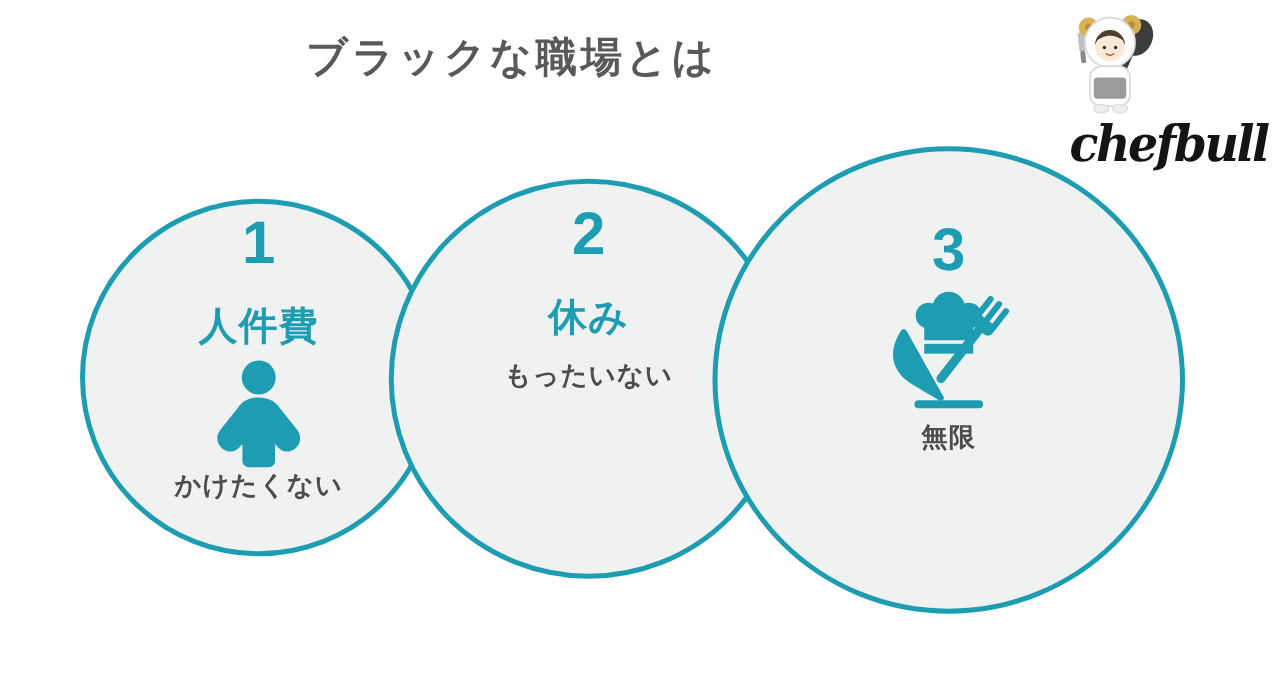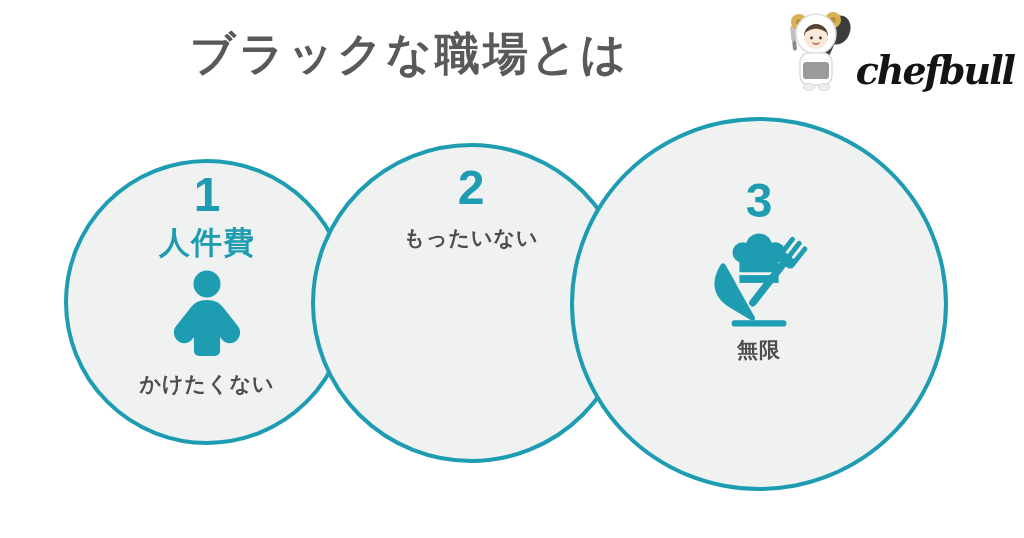--- a/index.html
+++ b/index.html
@@ -7,31 +7,32 @@
     position:relative;
     width:1024px;height:538px;
     background:#ffffff;
     overflow:hidden;
     font-family:"Liberation Sans","DejaVu Sans",sans-serif;
   }
   .page-title{
     position:absolute;
     left:0;top:24px;width:819px;
     text-align:center;
-    font-size:45px;
+    font-size:33px;
     font-weight:800;
     letter-spacing:3px;
     color:#595959;
     margin:0;
   }
   .logo{
     position:absolute;
     top:8px;right:10px;
     display:flex;
-    align-items:flex-end;
+    align-items:flex-start;
+    flex-direction:column;
   }
   .brand-name{
     font-family:"DejaVu Serif","Liberation Serif",serif;
     font-style:italic;
     font-weight:bold;
     font-size:38px;
     color:#141414;
     letter-spacing:-2px;
     margin-left:2px;
     transform:scaleY(1.05);
@@ -54,29 +55,28 @@
     font-size:48px;
     font-weight:800;
     line-height:1.02;
     color:#1E9DB2;
   }
   .item-label{
     font-size:31px;
     font-weight:800;
     letter-spacing:1px;
     color:#1E9DB2;
-    margin-top:2px;
+    margin-top:20px;
   }
   .item-icon{margin-top:6px;line-height:0;}
   .item-caption{
     font-size:21px;
     font-weight:700;
     letter-spacing:1px;
     color:#4D4D4D;
-    margin-top:14px;
   }
   .circle-2 .item-icon{margin-top:3px;}
   .circle-2 .item-caption{margin-top:11px;}
   .circle-3 .item-caption{margin-top:8px;text-align:center;}
 </style>
 </head>
 <body>
 
 <div class="canvas">
 
@@ -125,20 +125,21 @@
       <svg width="94" height="86" viewBox="0 0 100 92">
         <circle cx="50" cy="15" r="14.5" fill="#1E9DB2"></circle>
         <path fill="#1E9DB2" d="M50 32 C 58 32 64 35 68 41 L 83 60 C 87 65 86 72 81 76 C 76 80 69 79 65 73 L 64 72 L 64 86 C 64 90 61 92 57 92 L 43 92 C 39 92 36 90 36 86 L 36 72 L 35 73 C 31 79 24 80 19 76 C 14 72 13 65 17 60 L 32 41 C 36 35 42 32 50 32 Z"></path>
       </svg>
     </div>
     <div class="item-caption">かけたくない</div>
   </div>
 
   <div class="circle circle-2">
     <div class="item-number">2</div>
+    <div class="item-label">休み</div>
     <div class="item-caption">もったいない</div>
   </div>
 
   <div class="circle circle-3">
     <div class="item-number">3</div>
     <div class="item-icon">
       <svg width="118" height="96" viewBox="0 0 120 98">
 
         <circle cx="60" cy="15" r="13.5" fill="#1E9DB2"></circle>
         <circle cx="43.5" cy="21" r="10.5" fill="#1E9DB2"></circle>

